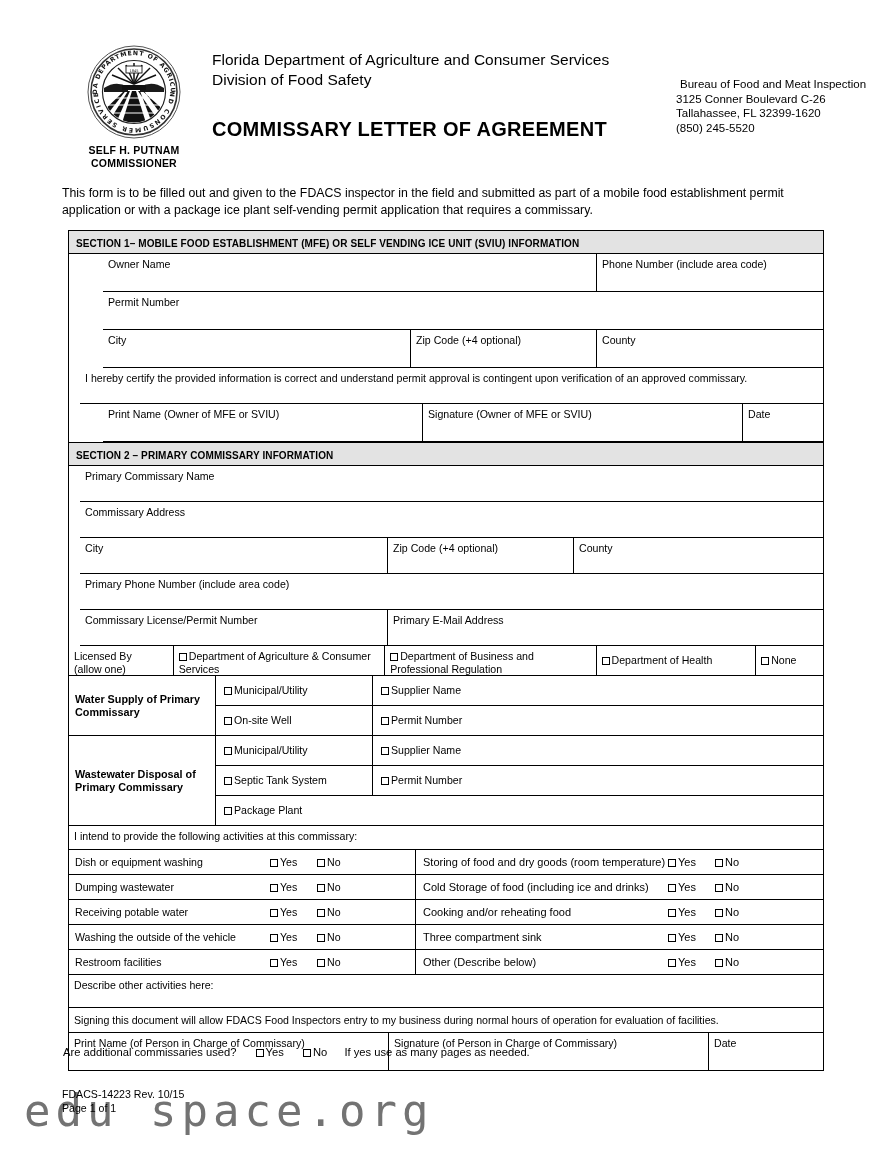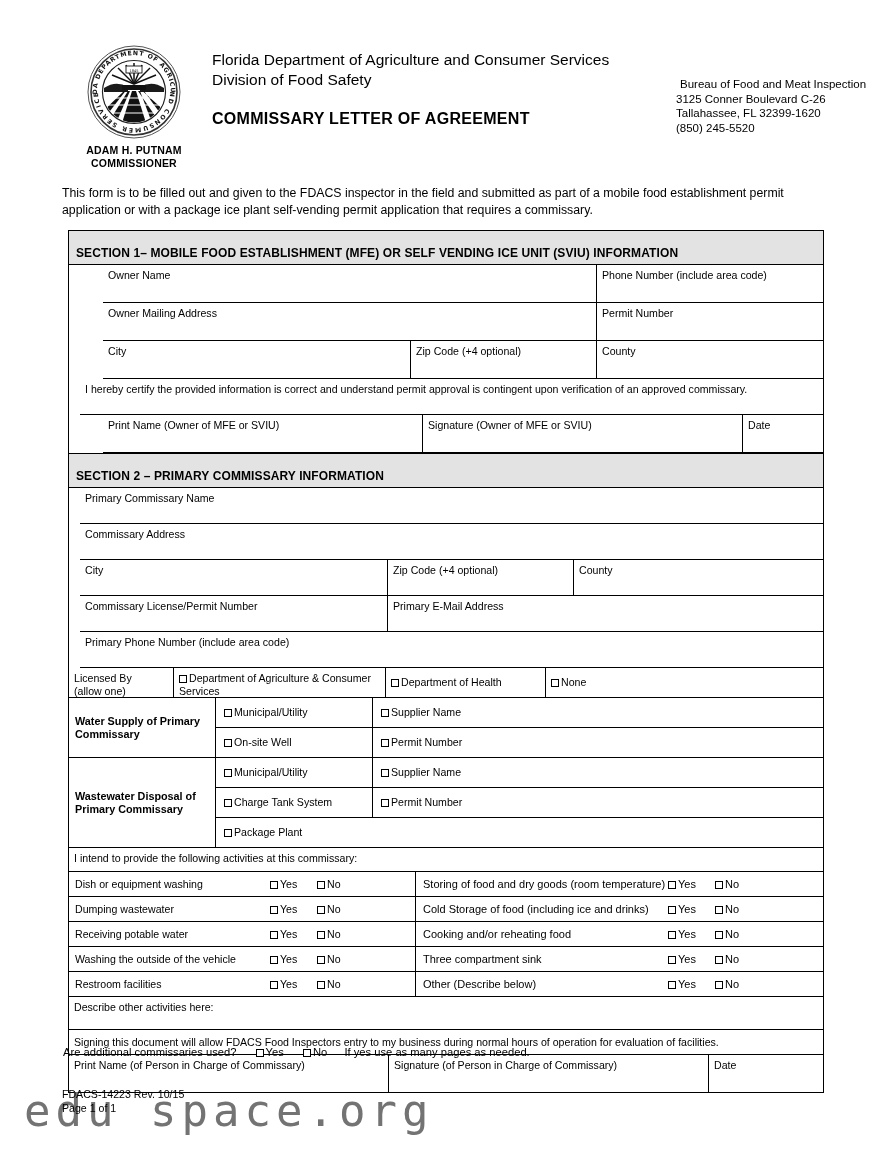--- a/index.html
+++ b/index.html
@@ -52,22 +52,22 @@
   .title-line1 {
     font-size: 15.5px;
     line-height: 20px;
     white-space: nowrap;
   }
   .title-line2 {
     font-size: 15.5px;
     line-height: 20px;
   }
   .title-main {
-    margin-top: 20px;
-    font-size: 16px;
+    margin-top: 28px;
+    font-size: 20px;
     font-weight: bold;
     letter-spacing: 0.3px;
   }
   .addrblock {
     position: absolute;
     left: 676px;
     top: 77px;
     font-size: 11.5px;
     line-height: 14.5px;
     white-space: nowrap;
@@ -105,23 +105,23 @@
     border-right: 1px solid #000;
     padding: 4px 5px 0 5px;
     font-size: 10.6px;
     line-height: 13px;
     overflow: hidden;
   }
   .cell.nr { border-right: none; }
 
   .sechead {
     background: #e3e3e3;
-    font-size: 12px;
+    font-size: 10px;
     font-weight: bold;
-    padding: 15px 6px 4px 7px;
+    padding: 7px 6px 4px 7px;
     border-bottom: 1.5px solid #000;
     letter-spacing: 0.1px;
   }
   .sechead.s2 { border-top: 1.5px solid #000; }
 
   .h30 { height: 30px; }
   .h36 { height: 36px; margin-left: 11px; }
   .h38 { height: 38px; margin-left: 34px; }
   .h25 { height: 25px; }
   .h24 { height: 24px; }
@@ -287,21 +287,21 @@
             <g stroke="#fff" stroke-width="1">
               <line x1="20" y1="54" x2="76" y2="54"></line>
               <line x1="18" y1="61" x2="78" y2="61"></line>
               <line x1="16" y1="69" x2="80" y2="69"></line>
             </g>
           </g>
         </g>
       </svg>
     </div>
     <div class="commissioner">
-      <div>ADAM H. PUTNAM</div>
+      <div>SELF H. PUTNAM</div>
       <div>COMMISSIONER</div>
     </div>
   </div>
 
   <div class="titleblock">
     <div class="title-line1">Florida Department of Agriculture and Consumer Services</div>
     <div class="title-line2">Division of Food Safety</div>
     <div class="title-main">COMMISSARY LETTER OF AGREEMENT</div>
   </div>
 
@@ -318,21 +318,20 @@
 <div class="form">
 
   <div class="sechead">SECTION 1– MOBILE FOOD ESTABLISHMENT (MFE) OR SELF VENDING ICE UNIT (SVIU) INFORMATION</div>
 
   <div class="row h38">
     <div class="cell" style="width:494px">Owner Name</div>
     <div class="cell nr" style="flex:1">Phone Number (include area code)</div>
   </div>
 
   <div class="row h38">
-    <div class="cell" style="width:494px">Owner Mailing Address</div>
     <div class="cell nr" style="flex:1">Permit Number</div>
   </div>
 
   <div class="row h38">
     <div class="cell" style="width:308px">City</div>
     <div class="cell" style="width:186px">Zip Code (+4 optional)</div>
     <div class="cell nr" style="flex:1">County</div>
   </div>
 
   <div class="row h36">
@@ -352,34 +351,37 @@
   </div>
   <div class="row h36">
     <div class="cell nr" style="width:100%">Commissary Address</div>
   </div>
   <div class="row h36">
     <div class="cell" style="width:308px">City</div>
     <div class="cell" style="width:186px">Zip Code (+4 optional)</div>
     <div class="cell nr" style="flex:1">County</div>
   </div>
   <div class="row h36">
+    <div class="cell nr" style="width:100%">Primary Phone Number (include area code)</div>
+  </div>
+  <div class="row h36">
     <div class="cell" style="width:308px">Commissary License/Permit Number</div>
     <div class="cell nr" style="flex:1">Primary E-Mail Address</div>
-  </div>
-  <div class="row h36">
-    <div class="cell nr" style="width:100%">Primary Phone Number (include area code)</div>
   </div>
 
   <div class="row h30">
     <div class="cell lic-label">
       <div>Licensed By</div>
       <div>(allow one)</div>
     </div>
     <div class="cell lic-a">
       <span class="cb"></span><span>Department of Agriculture &amp; Consumer Services</span>
+    </div>
+    <div class="cell lic-b">
+      <span class="cb"></span><span>Department of Business and Professional Regulation</span>
     </div>
     <div class="cell lic-c" style="padding-top:8px">
       <span class="cb"></span><span>Department of Health</span>
     </div>
     <div class="cell nr lic-d" style="padding-top:8px">
       <span class="cb"></span><span>None</span>
     </div>
   </div>
 
   <div class="row" style="height:60px">
@@ -410,21 +412,21 @@
       <div class="ww-sub" style="height:30px">
         <div class="ww-opt">
           <span class="cb"></span><span>Municipal/Utility</span>
         </div>
         <div class="ww-val">
           <span class="cb"></span><span>Supplier Name</span>
         </div>
       </div>
       <div class="ww-sub" style="height:30px">
         <div class="ww-opt">
-          <span class="cb"></span><span>Charge Tank System</span>
+          <span class="cb"></span><span>Septic Tank System</span>
         </div>
         <div class="ww-val">
           <span class="cb"></span><span>Permit Number</span>
         </div>
       </div>
       <div class="ww-sub lastsub" style="height:29px">
         <div class="ww-opt" style="border-right:none">
           <span class="cb"></span><span>Package Plant</span>
         </div>
         <div class="ww-val"></div>

